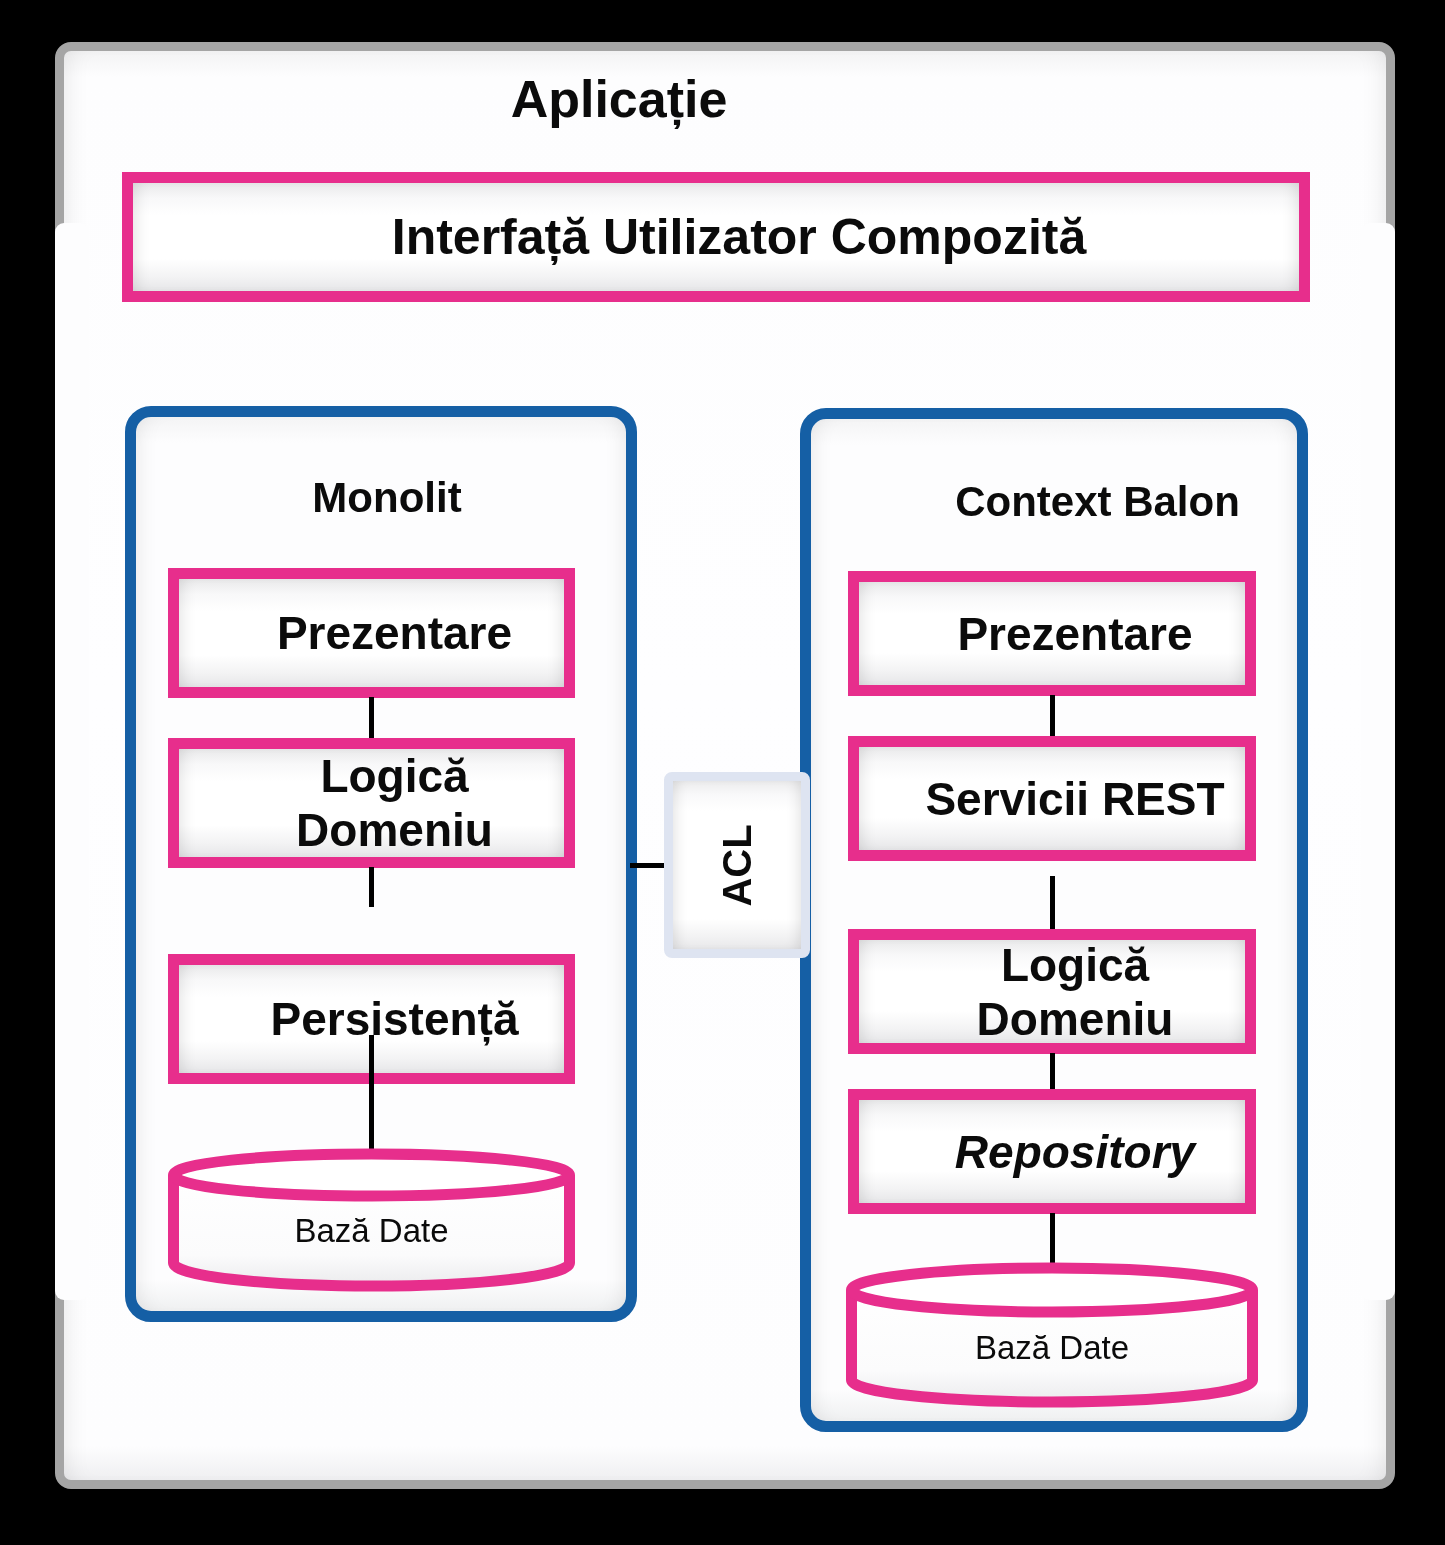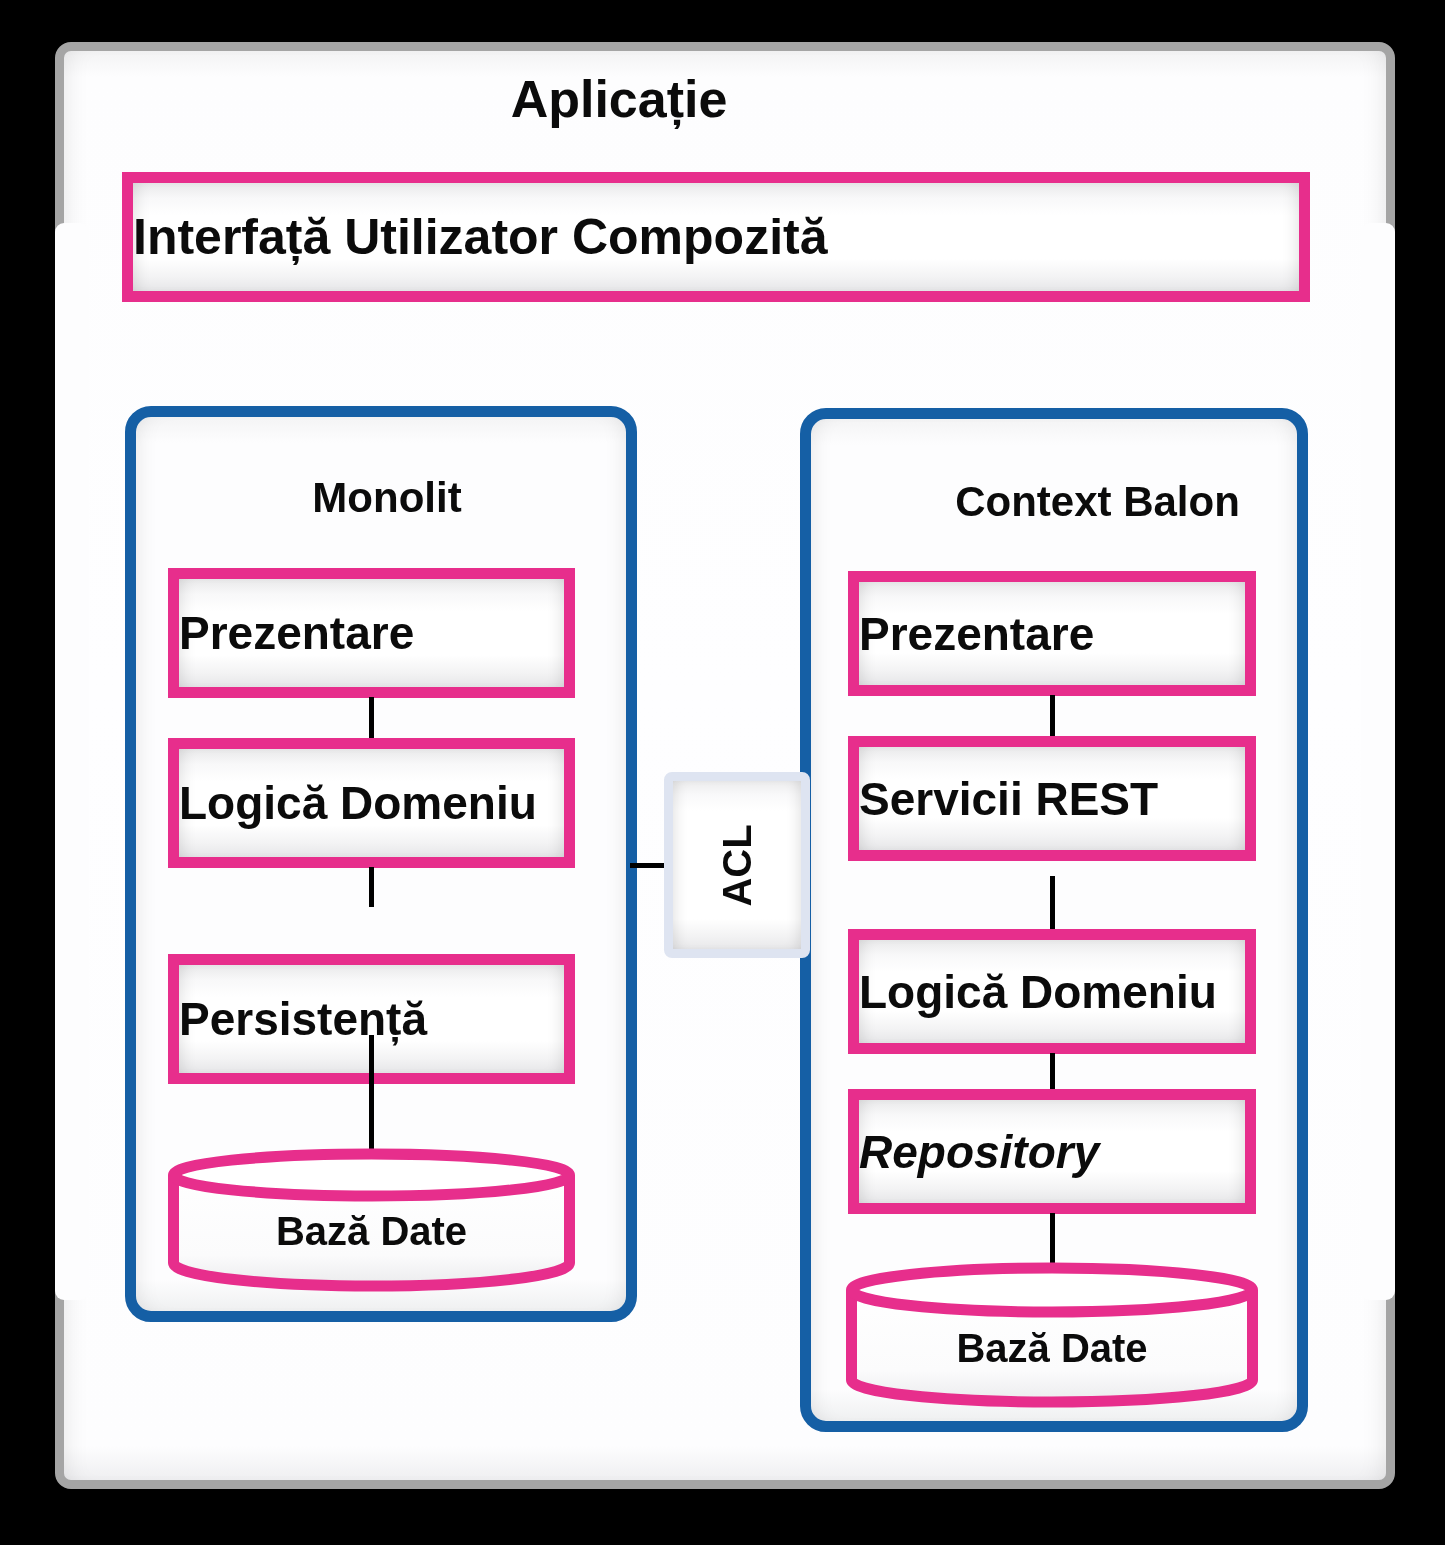--- a/index.html
+++ b/index.html
@@ -32,24 +32,25 @@
   .edge-cover.right{left:1361px;border-radius:9px;}
 
   .title-app{
     position:absolute;left:55px;top:70px;width:1128px;text-align:center;
     font-size:52px;line-height:58px;font-weight:bold;z-index:4;
   }
 
   
   .box{
     position:absolute;box-sizing:border-box;border:11px solid var(--pink);
-    display:flex;align-items:center;justify-content:flex-start;
+    display:flex;align-items:center;justify-content:center;
     font-size:46px;font-weight:bold;z-index:4;text-align:center;
     background:linear-gradient(180deg,#e9e9ea 0px,#f8f8f9 15px,#ffffff 32px,#ffffff calc(100% - 32px),#f3f3f4 calc(100% - 14px),#e6e6e8 100%);
     box-shadow:inset 12px 0 16px -10px rgba(0,0,0,.12), inset -12px 0 16px -10px rgba(0,0,0,.12);
+    padding-left:46px;
   }
   .composite{left:122px;top:172px;width:1188px;height:130px;font-size:50px;}
 
   
   .col{
     position:absolute;box-sizing:border-box;border:11px solid var(--blue);border-radius:26px;z-index:2;
     background:linear-gradient(180deg,#f4f4f5 0,#fdfdfe 26px,#fdfdfe calc(100% - 32px),#eff0f1 100%);
     box-shadow:inset 16px 0 22px -16px rgba(0,0,0,.10), inset -16px 0 22px -16px rgba(0,0,0,.10);
   }
   .col.monolith{left:125px;top:406px;width:512px;height:916px;}
@@ -96,21 +97,21 @@
   .acl .acl-text{transform:rotate(-90deg);font-size:40px;font-weight:bold;white-space:nowrap;}
 
   
   .cyl{position:absolute;z-index:4;}
   .cyl.monolith-db{left:168px;top:1148px;width:407px;height:146px;}
   .cyl.bubble-db{left:846px;top:1262px;width:412px;height:150px;}
   .cyl svg{position:absolute;left:0;top:0;width:100%;height:100%;}
   .cyl path,.cyl ellipse{stroke:var(--pink);stroke-width:11px;}
   .db-label{
     position:absolute;left:0;right:0;top:57%;transform:translateY(-50%);
-    text-align:center;font-size:40px;font-weight:bold;z-index:5;
+    text-align:center;font-size:33px;font-weight:normal;z-index:5;
   }
 </style>
 </head>
 <body>
 
 <div class="app"></div>
 <div class="edge-cover left"></div>
 <div class="edge-cover right"></div>
 
 <div class="title-app">Aplicație</div>

